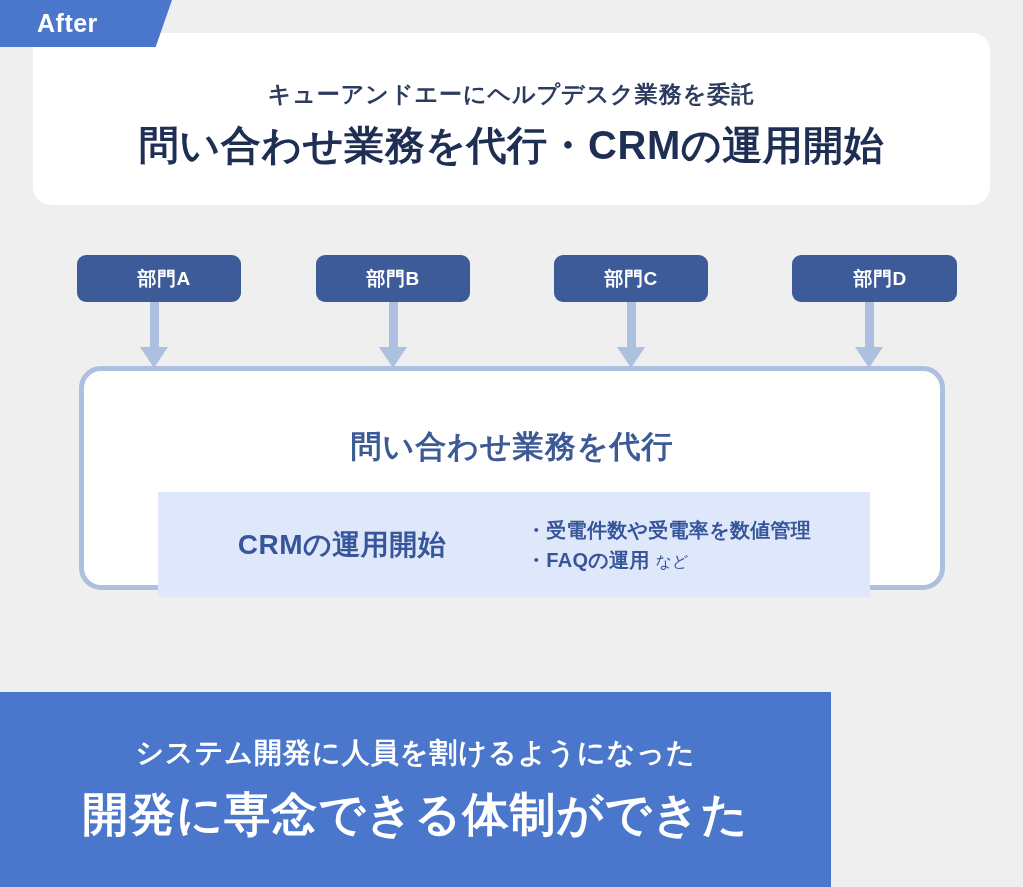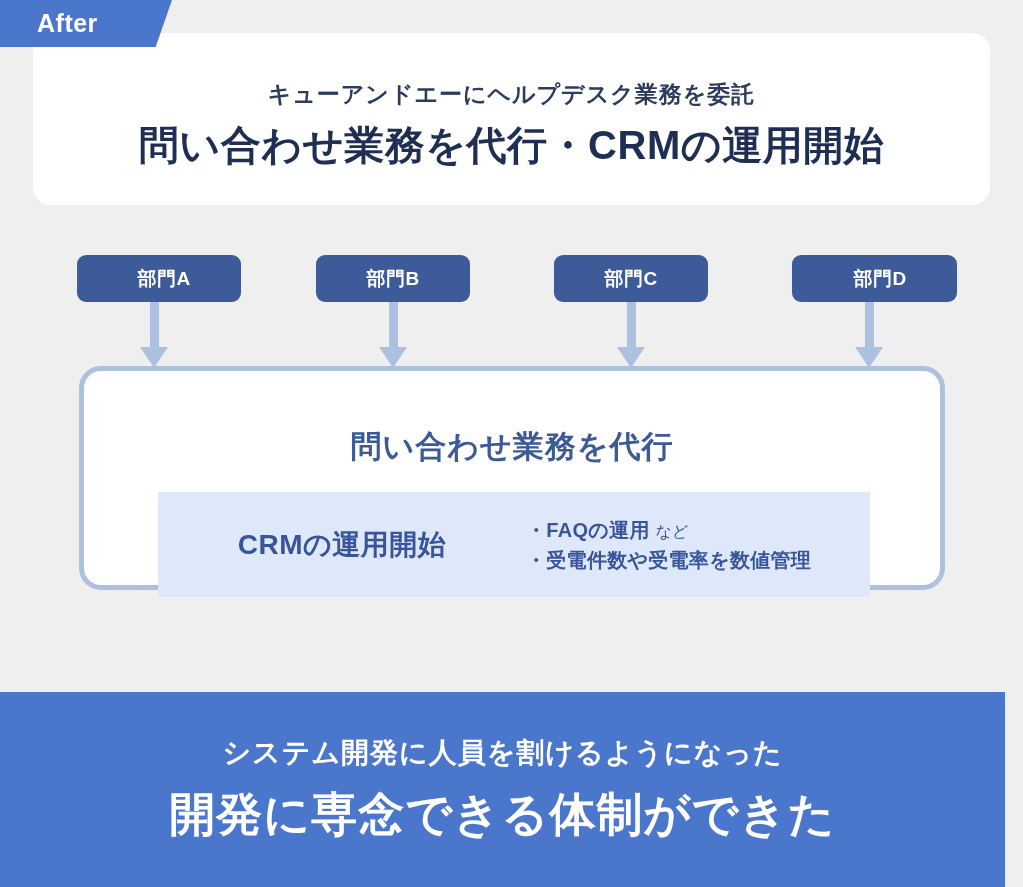--- a/index.html
+++ b/index.html
@@ -184,21 +184,21 @@
     font-size: 16px;
     font-weight: normal;
     letter-spacing: 0;
   }
 
   
   #bottom-banner {
     position: absolute;
     left: 0;
     top: 692px;
-    width: 1005px;
+    width: 831px;
     height: 195px;
     background: #4a77cc;
     display: flex;
     flex-direction: column;
     align-items: center;
     justify-content: center;
   }
   #bottom-banner .line1 {
     color: #ffffff;
     font-size: 28px;
@@ -257,24 +257,24 @@
   <div class="head" style="border-top-color: rgb(174, 192, 224);"></div>
 </div>
 
 <div id="main-panel" style="border-color: rgb(174, 192, 224);">
   <div class="panel-heading">問い合わせ業務を代行</div>
 
   <div id="crm-box" style="background: rgb(223, 232, 250);">
     <div class="crm-title">CRMの運用開始</div>
     <div class="crm-bullets">
       <div class="bullet">
-        <span>・FAQの運用</span> <span class="suffix">など</span>
+        <span>・受電件数や受電率を数値管理</span><span class="suffix"></span>
       </div>
       <div class="bullet">
-        <span>・受電件数や受電率を数値管理</span><span class="suffix"></span>
+        <span>・FAQの運用</span> <span class="suffix">など</span>
       </div>
     </div>
   </div>
 </div>
 
 <div id="bottom-banner" style="background: rgb(74, 119, 204);">
   <div class="line1">システム開発に人員を割けるようになった</div>
   <div class="line2">開発に専念できる体制ができた</div>
 </div>
 

